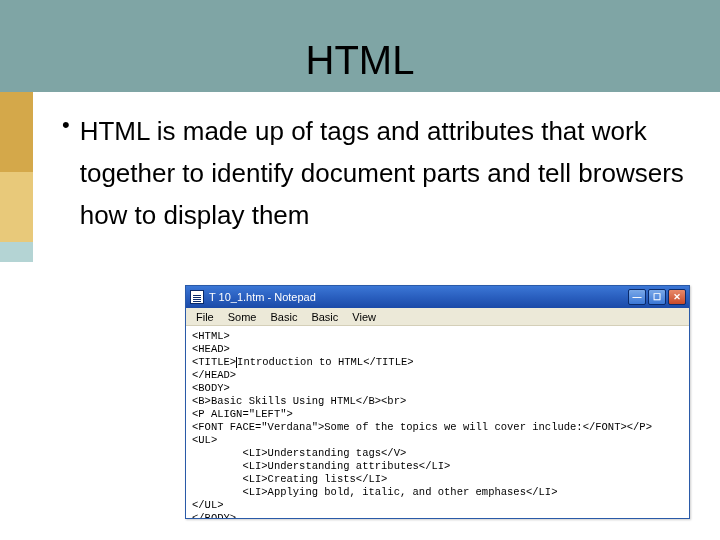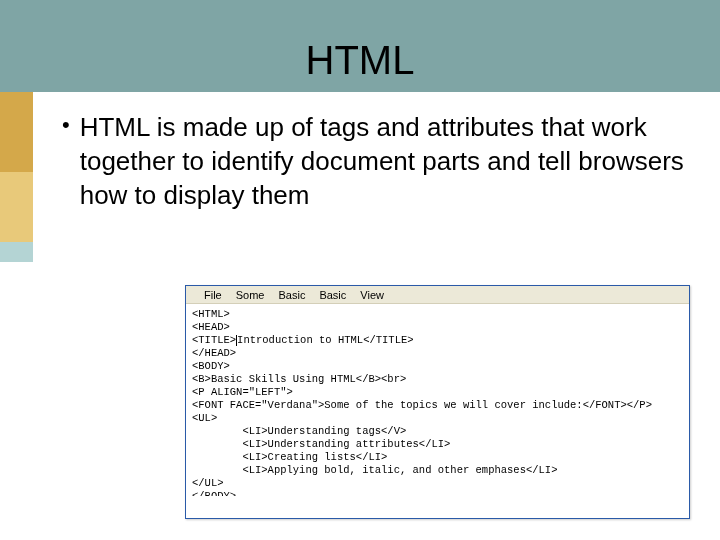--- a/index.html
+++ b/index.html
@@ -50,21 +50,21 @@
     align-items: flex-start;
     gap: 10px;
   }
   .bullet-dot {
     font-size: 22px;
     line-height: 30px;
     color: #000;
   }
   .bullet-text {
     font-size: 26px;
-    line-height: 34px;
+    line-height: 42px;
     color: #000;
   }
   .notepad-window {
     position: absolute;
     left: 185px;
     top: 285px;
     width: 505px;
     height: 234px;
     border: 1px solid #2a5aa8;
     background: #fff;
@@ -116,21 +116,21 @@
   }
   .win-btn.close {
     background: linear-gradient(to bottom, #e88a6a, #c84a2a);
   }
   .menubar {
     height: 18px;
     background: #ece9d8;
     border-bottom: 1px solid #d4cfb8;
     display: flex;
     align-items: center;
-    padding-left: 12px;
+    padding-left: 4px;
     gap: 2px;
   }
   .menu-item {
     font-size: 11px;
     color: #000;
     padding: 1px 6px;
     font-family: "Tahoma", Arial, sans-serif;
   }
   .editor {
     padding: 4px 6px;
@@ -167,20 +167,35 @@
 </div>
 
 <div class="content">
   <div class="bullet-row">
     <span class="bullet-dot">•</span>
     <span class="bullet-text">HTML is made up of tags and attributes that work together to identify document parts and tell browsers how to display them</span>
   </div>
 </div>
 
 <div class="notepad-window">
+  <div class="titlebar">
+    <div class="titlebar-icon"></div>
+    <div class="titlebar-text">T 10_1.htm - Notepad</div>
+    <div class="window-controls">
+      <div class="win-btn">
+          <span>—</span>
+        </div>
+      <div class="win-btn">
+          <span>☐</span>
+        </div>
+      <div class="win-btn close">
+          <span>✕</span>
+        </div>
+    </div>
+  </div>
   <div class="menubar">
     <span class="menu-item">File</span>
     <span class="menu-item">Some</span>
     <span class="menu-item">Basic</span>
     <span class="menu-item">Basic</span>
     <span class="menu-item">View</span>
   </div>
   <div class="editor"><span>&lt;HTML&gt;</span>
 <span>&lt;HEAD&gt;</span>
 <span>&lt;TITLE&gt;</span><span class="cursor"></span><span>Introduction to HTML&lt;/TITLE&gt;</span>

